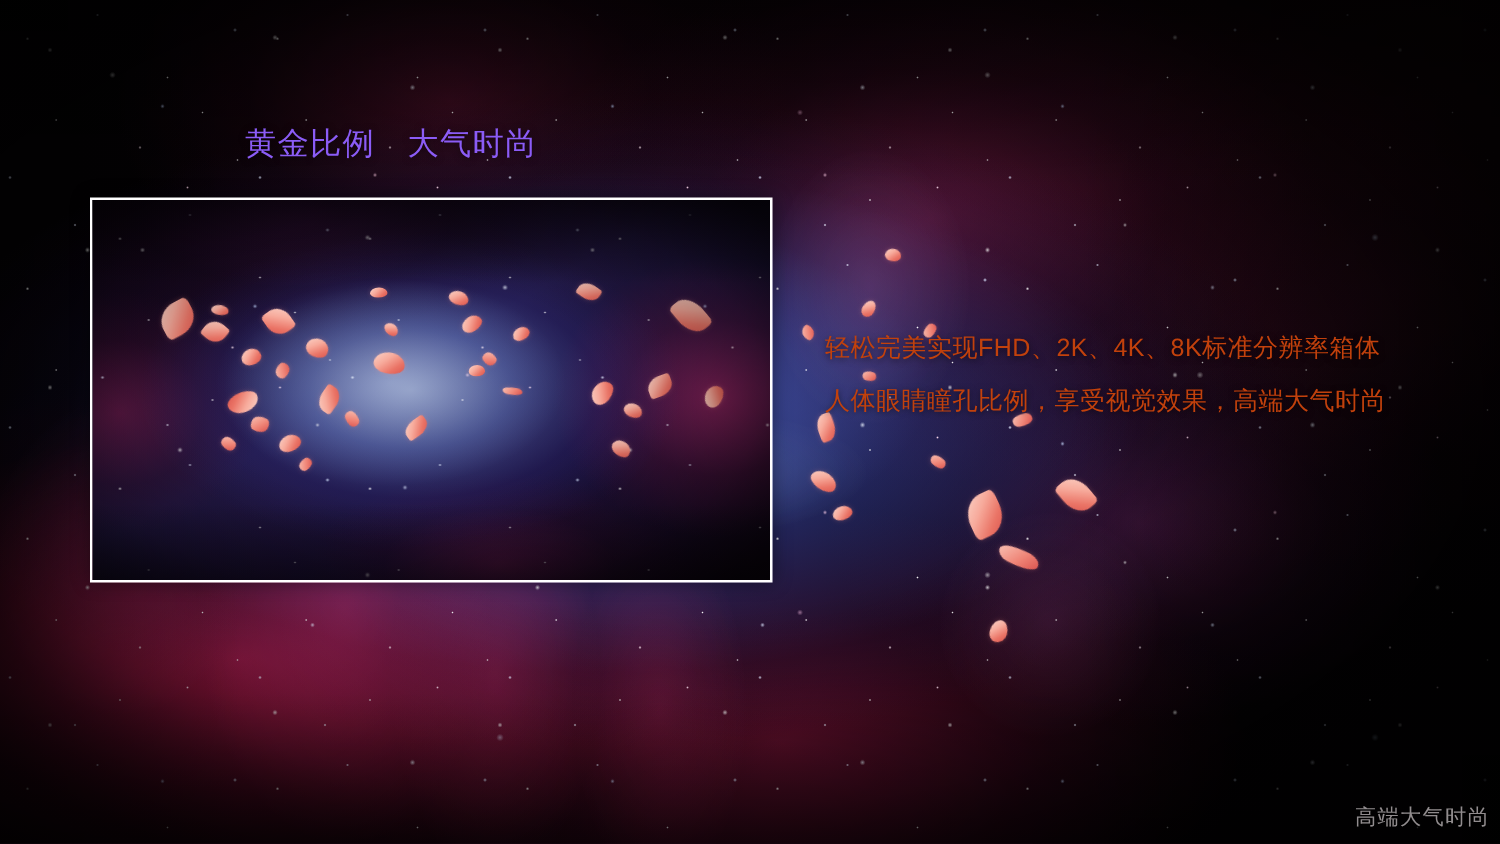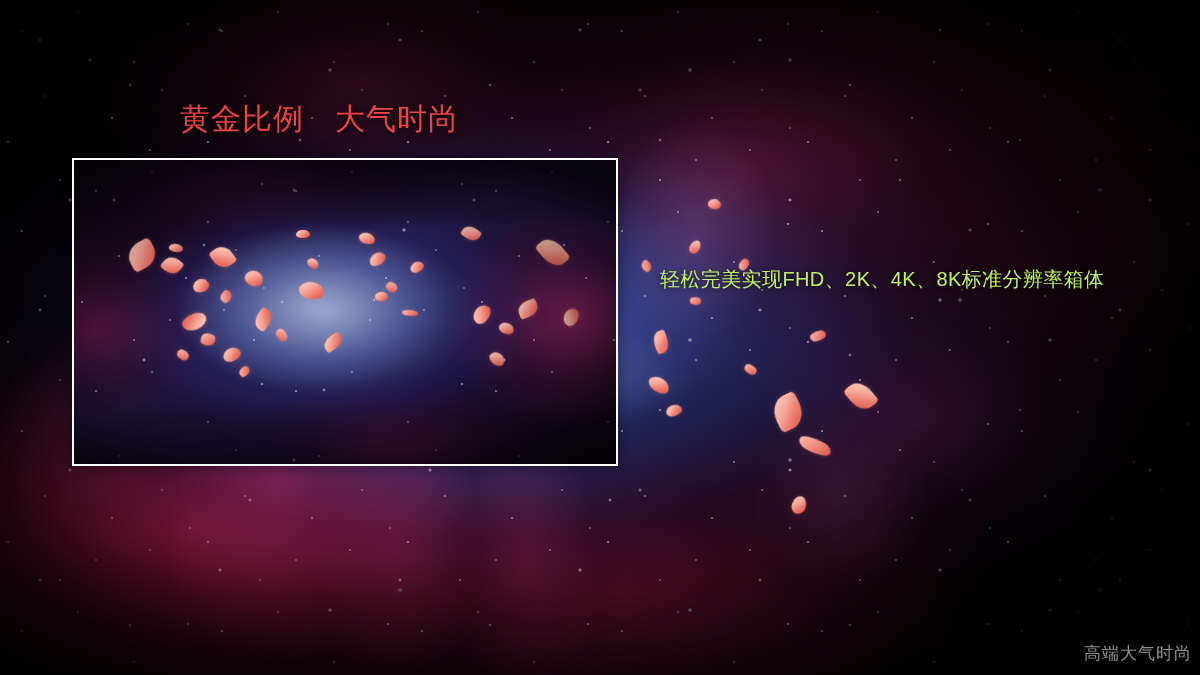--- a/index.html
+++ b/index.html
@@ -100,25 +100,25 @@
       radial-gradient(2.4px 2.4px at 640px 90px, rgba(255,190,225,0.85), transparent),
       radial-gradient(2.8px 2.8px at 260px 300px, rgba(255,255,255,0.9), transparent),
       radial-gradient(2.5px 2.5px at 560px 330px, rgba(190,215,255,0.85), transparent);
     background-size: 700px 400px;
     background-repeat: repeat;
   }
 
   
   #title {
     position: absolute;
-    left: 180px;
+    left: 196px;
     top: 100px;
-    font-size: 30px;
+    font-size: 25px;
     line-height: 1.25;
-    color: #ef4444;
+    color: #8b5cf6;
     letter-spacing: 1px;
     white-space: pre;
     text-shadow: 0 1px 6px rgba(0,0,0,0.55);
     z-index: 30;
   }
 
   
   #framed-image {
     position: absolute;
     left: 72px;
@@ -171,21 +171,21 @@
   #body-text {
     position: absolute;
     left: 660px;
     top: 258px;
     width: 500px;
     z-index: 30;
   }
   #body-text .line {
     font-size: 20px;
     line-height: 42px;
-    color: #bef264;
+    color: #c2410c;
     white-space: pre;
     letter-spacing: 0.4px;
     text-shadow: 0 1px 5px rgba(0,0,0,0.6);
   }
 
   
   #watermark {
     position: absolute;
     right: 8px;
     bottom: 10px;
@@ -261,17 +261,18 @@
         <div class="petal round" style="left: 90%; top: 49.5%; width: 3.4%; height: 4.6%; transform: rotate(-60deg);"></div>
         <div class="petal round" style="left: 76.5%; top: 63.5%; width: 3%; height: 4%; transform: rotate(40deg);"></div>
         <div class="petal sliver" style="left: 30.5%; top: 68%; width: 2%; height: 3%; transform: rotate(-30deg);"></div>
         <div class="petal sliver" style="left: 19%; top: 62.5%; width: 2.2%; height: 3.2%; transform: rotate(55deg);"></div>
       </div>
     <div class="inner-dark"></div>
   </div>
 
   <div id="body-text">
     <div class="line">轻松完美实现FHD、2K、4K、8K标准分辨率箱体</div>
+    <div class="line">人体眼睛瞳孔比例，享受视觉效果，高端大气时尚</div>
   </div>
 
   <div id="watermark">高端大气时尚</div>
 
 </div>
 
 </body></html>

